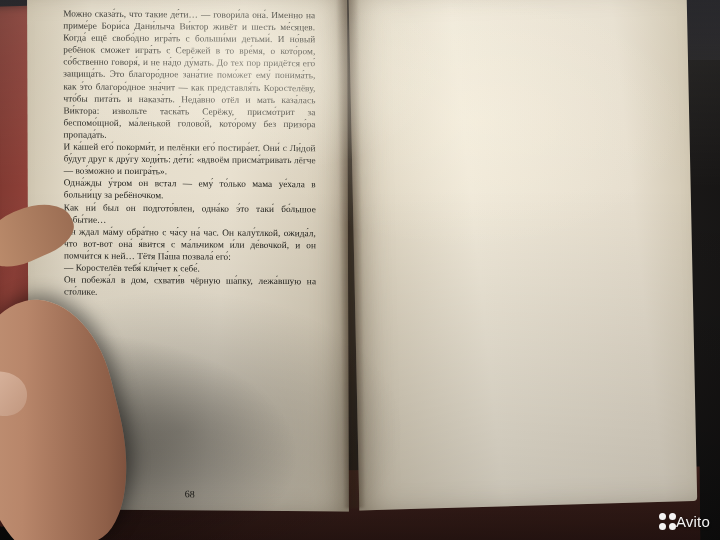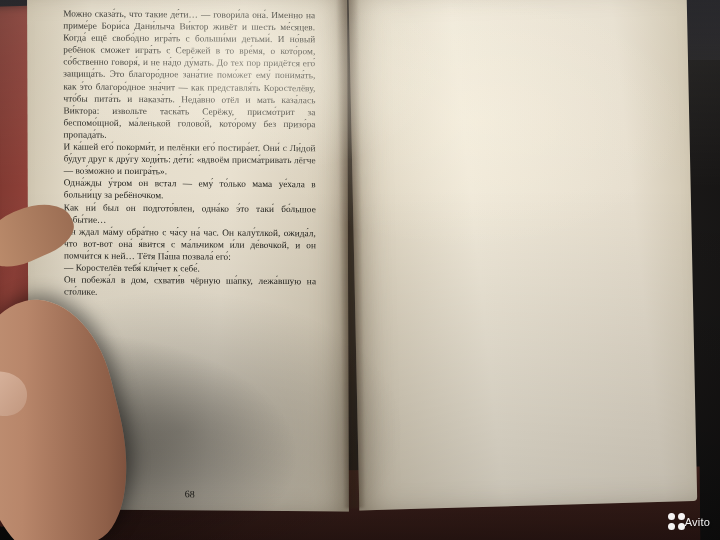--- a/index.html
+++ b/index.html
@@ -162,21 +162,21 @@
   }
   
   .watermark {
     position: absolute;
     right: 10px; bottom: 10px;
     display: flex;
     align-items: center;
     gap: 0;
     color: #ffffff;
     font-family: "Liberation Sans", sans-serif;
-    font-size: 11px;
+    font-size: 15px;
     letter-spacing: 0.2px;
     opacity: 0.95;
     text-shadow: 0 1px 3px rgba(0,0,0,0.8);
   }
   .wm-mark {
     width: 17px; height: 17px;
     position: relative;
   }
   .wm-mark span {
     position: absolute;

